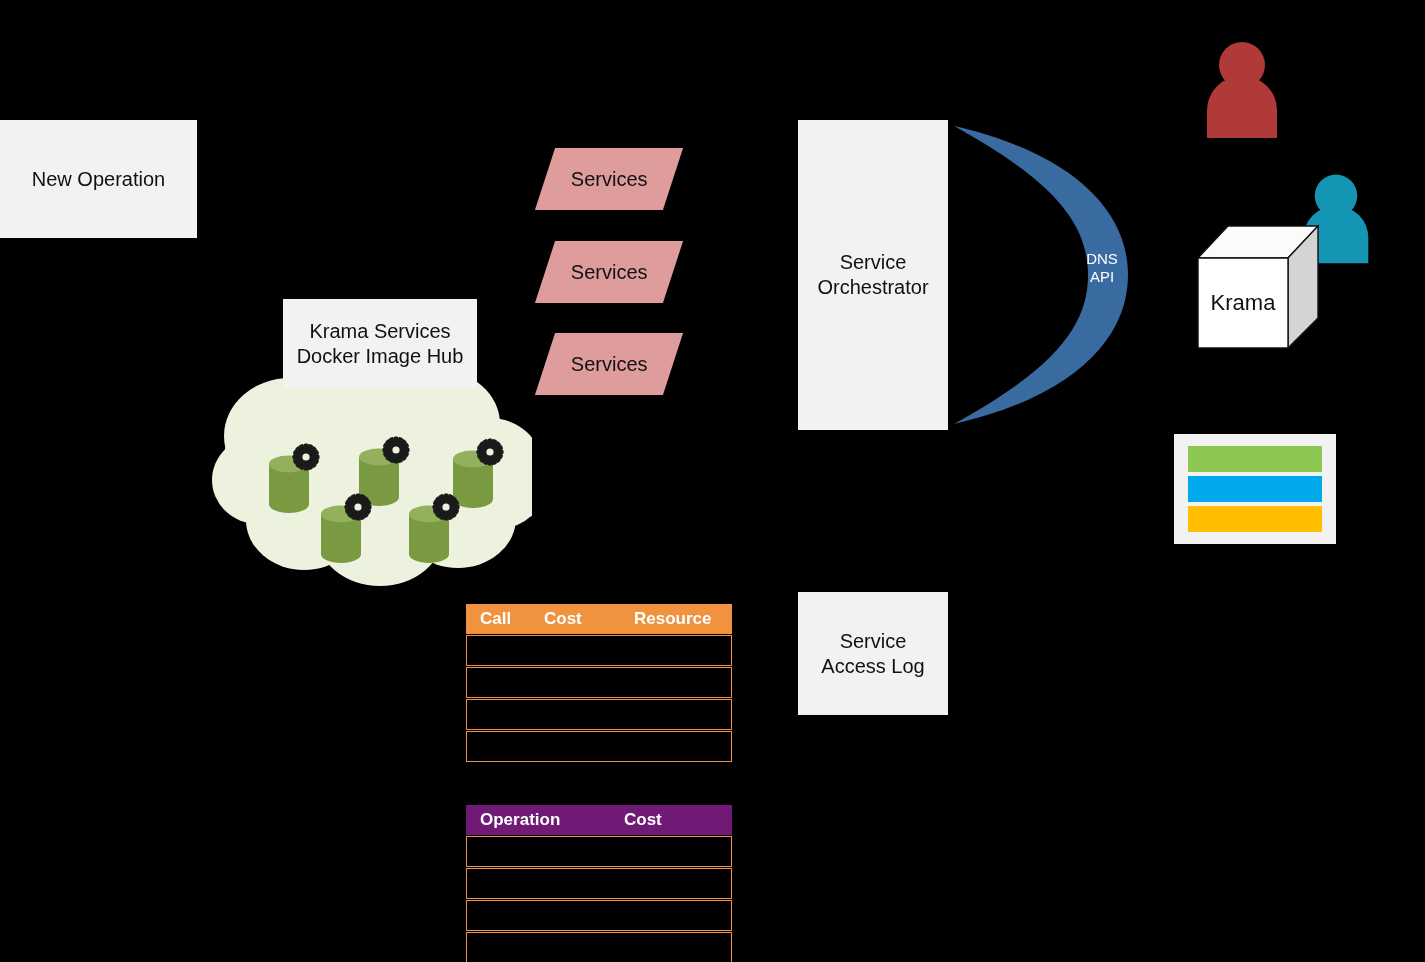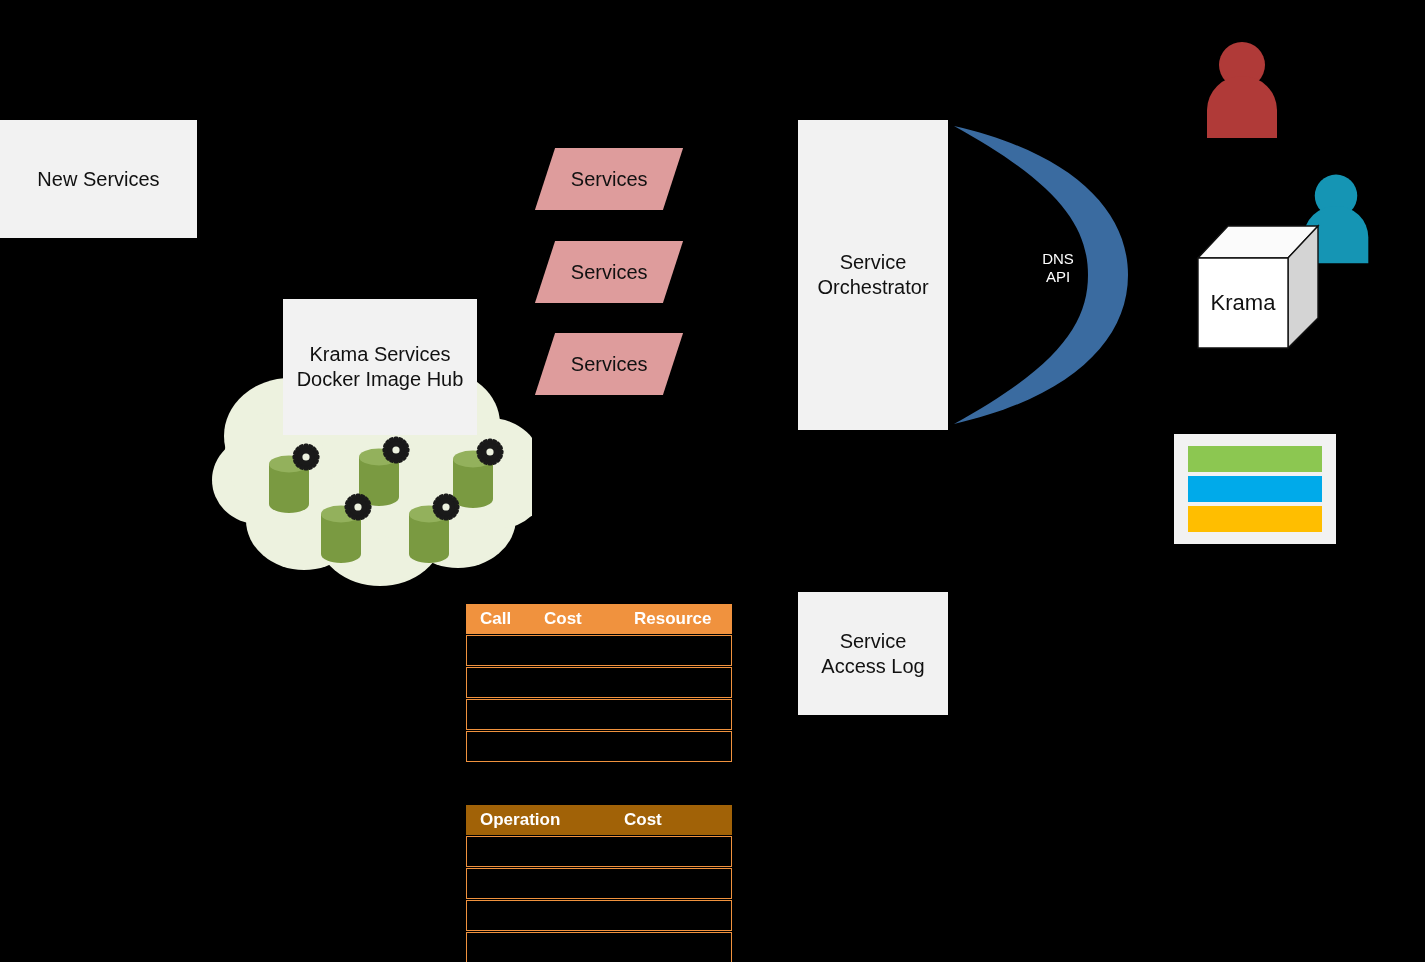--- a/index.html
+++ b/index.html
@@ -71,25 +71,25 @@
           <ellipse cx="246" cy="156" rx="58" ry="50" fill="#EDF2DF"></ellipse>
           <ellipse cx="290" cy="128" rx="40" ry="38" fill="#EDF2DF"></ellipse>
           <ellipse cx="132" cy="112" rx="86" ry="70" fill="#EDF2DF"></ellipse>
           <ellipse cx="200" cy="112" rx="80" ry="66" fill="#EDF2DF"></ellipse>
           <ellipse cx="62" cy="96" rx="50" ry="46" fill="#EDF2DF"></ellipse>
         </g>
       </svg>
     </div>
 
   <div class="node boxnode" id="box-new-resources" style="left: 0px; top: 120px; width: 197px; height: 118px;">
-    <span>New Services</span>
-  </div>
-
-
-  <div class="node boxnode" id="box-krama-hub" style="left: 283px; top: 299px; width: 194px; height: 136px;">
+    <span>New Operation</span>
+  </div>
+
+
+  <div class="node boxnode" id="box-krama-hub" style="left: 283px; top: 299px; width: 194px; height: 89px;">
     <span>Krama Services
 Docker Image Hub</span>
   </div>
 
   <div class="node boxnode" id="box-service-orchestrator" style="left: 798px; top: 120px; width: 150px; height: 310px;">
     <span>Service
 Orchestrator</span>
   </div>
 
   <div class="node boxnode" id="box-service-access-log" style="left: 798px; top: 592px; width: 150px; height: 123px;">
@@ -105,36 +105,36 @@
   </div>
   <div class="para" id="service-2" style="left: 545px; top: 333px; width: 128px; height: 62px; background: rgb(222, 156, 156);">
     <span>Services</span>
   </div>
 
   <div class="crescent" id="crescent-shape" style="left: 948px; top: 122px; width: 180px; height: 306px;">
       <svg width="180" height="306" viewBox="0 0 180 306">
         <path d="M 6 4 C 120 30, 180 85.68, 180 153 C 180 220.32, 120 276, 6 302 C 110 244.8, 140 201.96, 140 153 C 140 104.04, 110 61.2, 6 4 Z" fill="#3A6BA0"></path>
       </svg>
     </div>
-  <div class="dnslabel" id="dns-label" style="left: 1026px; top: 250px; width: 64px;">DNS
+  <div class="dnslabel" id="dns-label" style="left: 1070px; top: 250px; width: 64px;">DNS
 API</div>
 
   <div class="tbl" id="table-0" style="left: 466px; top: 604px; width: 266px;">
       <div class="hdr" style="background: rgb(240, 146, 62); position: relative;">
         <span class="c" style="position: absolute; left: 14px;">Call</span>
         <span class="c" style="position: absolute; left: 78px;">Cost</span>
         <span class="c" style="position: absolute; left: 168px;">Resource</span>
       </div>
       <div class="row" style="border-color: rgb(240, 146, 62);"></div>
       <div class="row" style="border-color: rgb(240, 146, 62);"></div>
       <div class="row" style="border-color: rgb(240, 146, 62);"></div>
       <div class="row" style="border-color: rgb(240, 146, 62);"></div>
     </div>
   <div class="tbl" id="table-1" style="left: 466px; top: 805px; width: 266px;">
-      <div class="hdr" style="background: #a16207; position: relative;">
+      <div class="hdr" style="background: #701a75; position: relative;">
         <span class="c" style="position: absolute; left: 14px;">Operation</span>
         <span class="c" style="position: absolute; left: 158px;">Cost</span>
       </div>
       <div class="row" style="border-color: rgb(240, 146, 62);"></div>
       <div class="row" style="border-color: rgb(240, 146, 62);"></div>
       <div class="row" style="border-color: rgb(240, 146, 62);"></div>
       <div class="row" style="border-color: rgb(240, 146, 62);"></div>
     </div>
 
   <div class="person" id="person-0" style="left: 1203px; top: 38px; width: 78px; height: 100px;">

